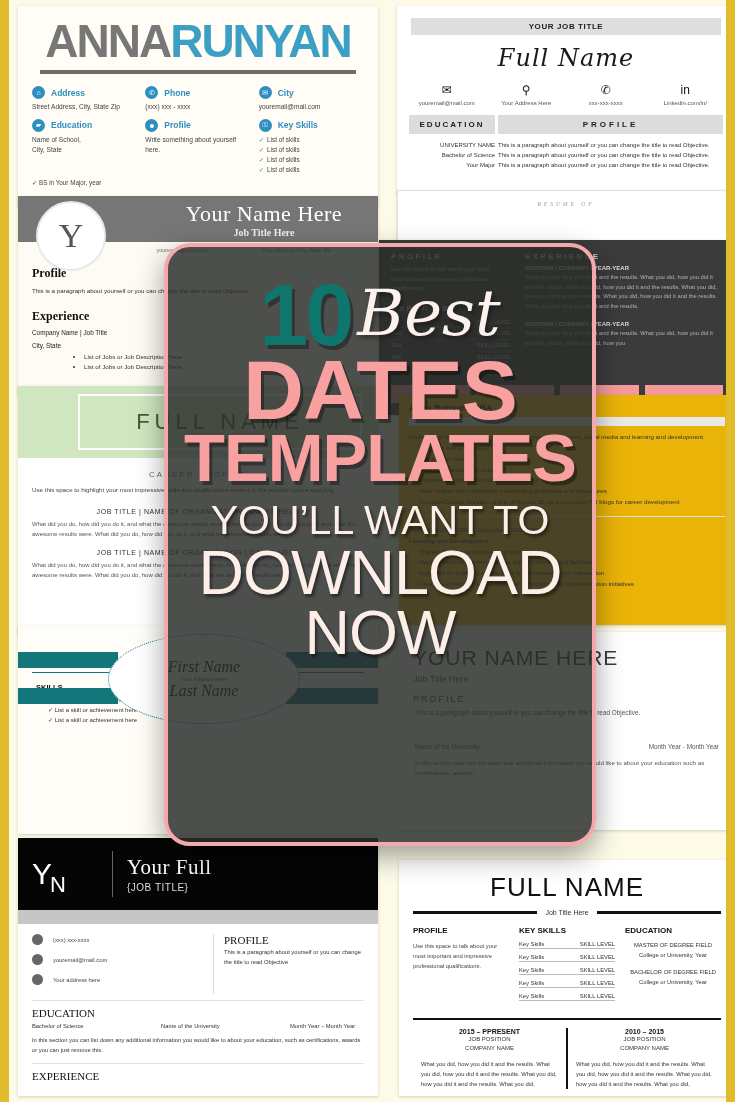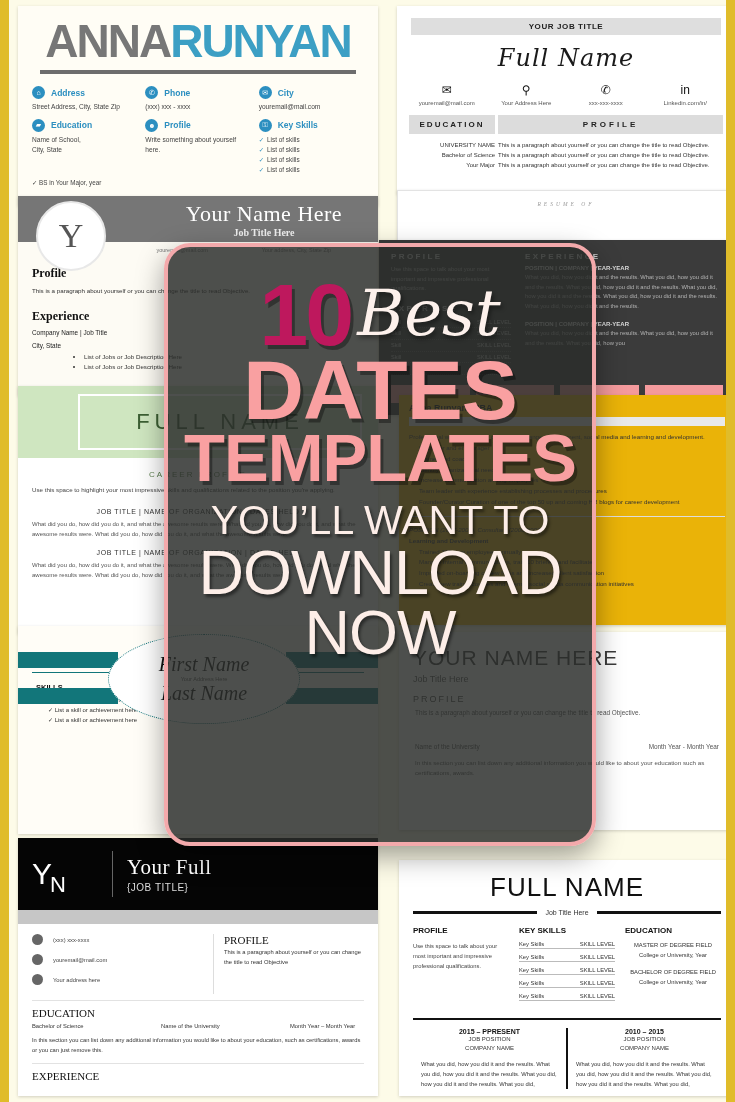--- a/index.html
+++ b/index.html
@@ -126,21 +126,21 @@
   #tmpl-teal{left:9px;top:626px;width:360px;height:208px;background:#fffdf7;}
   .tl-b1{position:absolute;left:0;top:26px;width:100px;height:16px;background:#12767a;}
   .tl-b2{position:absolute;left:0;top:62px;width:100px;height:16px;background:#12767a;}
   .tl-b3{position:absolute;right:0;top:26px;width:92px;height:16px;background:#12767a;}
   .tl-b4{position:absolute;right:0;top:62px;width:92px;height:16px;background:#12767a;}
   .tl-ell{position:absolute;left:90px;top:8px;width:190px;height:88px;border-radius:50%;
       border:1px dotted #12767a;background:#fff;display:flex;flex-direction:column;
       align-items:center;justify-content:center;}
   .tl-ell2{position:absolute;left:98px;top:14px;width:174px;height:76px;border-radius:50%;
       border:1px solid #12767a;}
-  .tl-fn{font-family:"Liberation Serif",serif;font-style:italic;font-size:20px;color:#111;}
+  .tl-fn{font-family:"Liberation Serif",serif;font-style:italic;font-size:16px;color:#111;}
   .tl-addr{font-size:5.6px;color:#555;}
   .tl-prof{font-size:7px;font-weight:bold;letter-spacing:1px;color:#222;
       margin:22px 0 3px 150px;}
   .tl-pp{font-size:6px;color:#444;text-align:center;margin:0 14px 8px;}
   .tl-hr{border-top:1px solid #12767a;margin:4px 14px;}
   .tl-sk{font-size:7.5px;font-weight:bold;color:#111;margin:6px 0 3px 18px;}
   .tl-li{font-size:6px;color:#333;margin-left:30px;line-height:1.7;}
   .tl-ed{font-size:7.5px;font-weight:bold;color:#111;margin:6px 0 3px 0;}
   .tl-edt{font-size:6px;color:#444;line-height:1.7;}
 
@@ -209,21 +209,21 @@
     background:rgba(43,45,43,.84);
     border:4px solid #f3a9ab;
     border-radius:26px;
     box-shadow:0 10px 28px rgba(0,0,0,.38);
     box-sizing:border-box;
     display:flex;flex-direction:column;align-items:center;
     padding-top:28px;
   }
   .ov-l1{display:flex;align-items:flex-start;justify-content:center;gap:2px;}
   .ov-10{font-family:"Liberation Sans",sans-serif;font-weight:bold;font-size:88px;
-      color:#be185d;line-height:.92;letter-spacing:-3px;
+      color:#0f766e;line-height:.92;letter-spacing:-3px;
       text-shadow:3px 4px 0 rgba(0,0,0,.35);}
   .ov-best{font-family:"DejaVu Serif",serif;font-style:italic;font-size:64px;
       color:#fdf1ec;line-height:1;margin-left:4px;margin-top:6px;
       text-shadow:2px 3px 4px rgba(0,0,0,.4);}
   .ov-resume{font-family:"Liberation Sans",sans-serif;font-weight:bold;
       font-size:84px;color:#f9a0a1;line-height:.86;letter-spacing:-1px;
       text-shadow:3px 4px 0 rgba(0,0,0,.35);margin-top:-2px;}
   .ov-templ{font-family:"Liberation Sans",sans-serif;font-weight:bold;
       font-size:67px;color:#f9a0a1;line-height:.9;letter-spacing:-1px;
       text-shadow:3px 4px 0 rgba(0,0,0,.35);margin-top:2px;}

